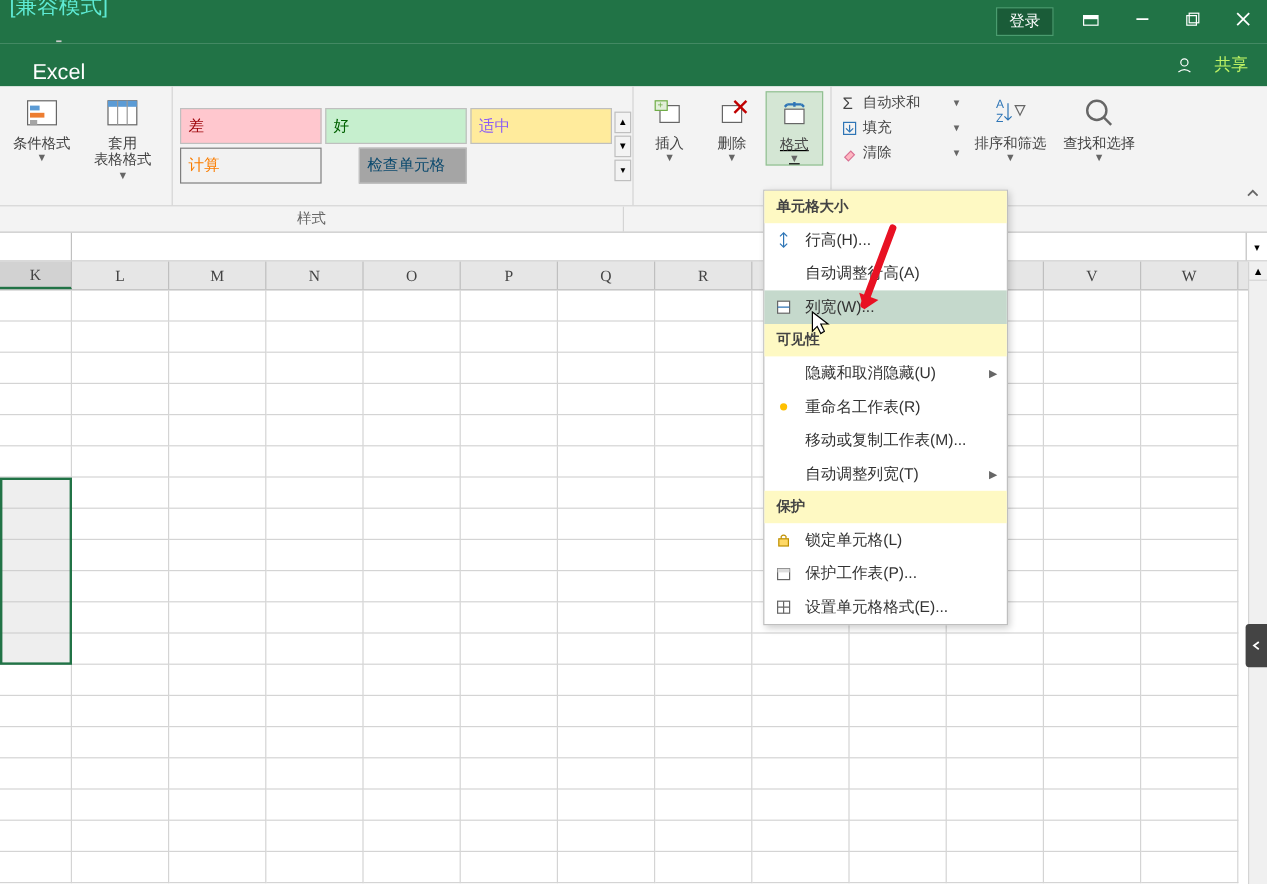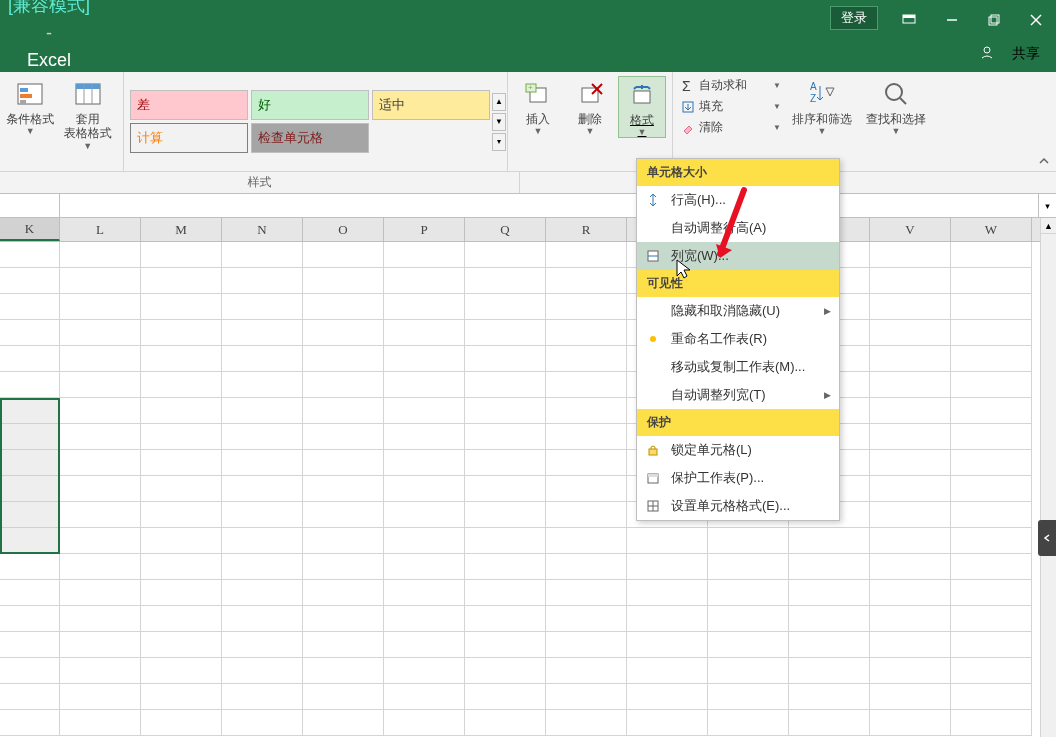--- a/index.html
+++ b/index.html
@@ -4,44 +4,44 @@
 <style>
 * { margin: 0; padding: 0; box-sizing: border-box; font-family: "Microsoft YaHei", sans-serif; }
 body { width: 1056px; height: 737px; background: #fff; overflow: hidden; position: relative; }
 
 .titlebar { height: 36px; background: #217346; display: flex; align-items: center; justify-content: space-between; color: #fff; padding: 0 8px; }
 .title-left { display: flex; align-items: center; gap: 6px; font-size: 18px; flex-direction: column; }
 .title-left .fname { color: #fff; }
 .title-left .mode { color: #5eead4; }
 .title-left .dash { color: #ccc; margin: 0 4px; }
 .title-left .app { color: #fff; }
-.title-right { display: flex; align-items: flex-end; gap: 18px; }
+.title-right { display: flex; align-items: flex-start; gap: 18px; }
 .login-btn { background: #1a5c38; border: 1px solid #4a9c6f; padding: 2px 10px; font-size: 13px; color: #fff; cursor: pointer; }
 .win-btn { font-size: 14px; color: #fff; cursor: pointer; padding: 4px 6px; }
 
 .sharebar { height: 36px; background: #217346; display: flex; align-items: center; justify-content: flex-end; padding-right: 16px; }
-.share-btn { color: #000000; font-size: 14px; display: flex; gap: 18px; cursor: pointer; }
+.share-btn { color: #bef264; font-size: 14px; display: flex; align-items: center; gap: 18px; cursor: pointer; }
 .share-icon { width: 14px; height: 14px; }
 
 .ribbon { height: 100px; background: #f3f3f3; border-bottom: 1px solid #d4d4d4; display: flex; position: relative; }
 .ribbon-group { border-right: 1px solid #d4d4d4; padding: 4px 6px; display: flex; flex-direction: column; align-items: center; position: relative; }
 .ribbon-group.icons { flex-direction: row; align-items: flex-start; gap: 4px; }
 .btn-col { display: flex; flex-direction: column; align-items: center; width: 58px; cursor: pointer; }
 .btn-col .icon-box { width: 36px; height: 36px; display: flex; align-items: center; justify-content: center; }
 .btn-col .lbl { font-size: 12px; color: #444; text-align: center; line-height: 1.2; }
 .btn-col .drop { font-size: 9px; color: #666; }
 
 .styles-grid { display: grid; grid-template-columns: repeat(3, 118px); grid-template-rows: 30px 30px; gap: 3px; }
 .style-cell { border: 1px solid #bfbfbf; display: flex; align-items: center; padding-left: 6px; font-size: 13px; cursor: pointer; }
 .style-cell.normal { background: #fff; color: #000; }
 .style-cell.bad { background: #ffc7ce; color: #9c0006; }
 .style-cell.good { background: #c6efce; color: #006100; }
-.style-cell.neutral { background: #ffeb9c; color: #404040; }
+.style-cell.neutral { background: #ffeb9c; color: #8b5cf6; }
 .style-cell.calc { background: #f2f2f2; color: #fa7d00; border: 1px solid #7f7f7f; }
-.style-cell.check { background: #a5a5a5; color: #7f1d1d; }
+.style-cell.check { background: #a5a5a5; color: #0c4a6e; margin-left: 28px; }
 .styles-scroll { display: flex; flex-direction: column; gap: 2px; margin-left: 2px; }
 .styles-scroll .sbtn { width: 14px; height: 18px; border: 1px solid #bfbfbf; background: #f3f3f3; font-size: 8px; display: flex; align-items: center; justify-content: center; cursor: pointer; }
 .format-btn { background: #d4e6d4; border: 1px solid #92c092; }
 .edit-col { display: flex; flex-direction: column; gap: 2px; }
 .edit-row { display: flex; align-items: center; gap: 4px; font-size: 12px; color: #444; cursor: pointer; padding: 1px 2px; }
 .edit-row .drop { font-size: 8px; color: #666; margin-left: auto; }
 .small-icon { width: 14px; height: 14px; display: inline-block; }
 
 .collapse-btn { position: absolute; right: 6px; bottom: 4px; font-size: 11px; color: #666; cursor: pointer; }
 
@@ -64,21 +64,21 @@
 .cell { border-right: 1px solid #d4d4d4; border-bottom: 1px solid #d4d4d4; }
 .sel-range { position: absolute; left: 0; top: 156px; width: 60px; height: 156px; border: 2px solid #217346; background: rgba(200,200,200,0.3); }
 
 .vscroll { position: absolute; right: 0; top: 218px; width: 16px; bottom: 0; background: #f0f0f0; border-left: 1px solid #d4d4d4; }
 .vscroll .up { height: 16px; display: flex; align-items: center; justify-content: center; font-size: 9px; cursor: pointer; border-bottom: 1px solid #d4d4d4; }
 
 .side-tab { position: absolute; right: 0; top: 520px; width: 18px; height: 36px; background: #444; color: #fff; display: flex; align-items: center; justify-content: center; font-size: 11px; cursor: pointer; border-radius: 3px 0 0 3px; }
 
 
 .dropdown { position: absolute; left: 636px; top: 158px; width: 204px; background: #fff; border: 1px solid #bfbfbf; box-shadow: 2px 2px 6px rgba(0,0,0,0.2); z-index: 100; font-size: 13px; }
-.dd-section-title { background: #fde047; padding: 5px 10px; font-weight: bold; color: #444; font-size: 12px; }
+.dd-section-title { background: #fef9c3; padding: 5px 10px; font-weight: bold; color: #444; font-size: 12px; }
 .dd-item { padding: 5px 10px 5px 34px; cursor: pointer; position: relative; color: #333; }
 .dd-item.highlight { background: #c5d9cc; }
 .dd-item .dd-icon { position: absolute; left: 8px; top: 50%; transform: translateY(-50%); width: 16px; height: 16px; }
 .dd-item .sub { position: absolute; right: 8px; top: 50%; transform: translateY(-50%); font-size: 9px; color: #666; }
 
 .red-arrow { position: absolute; left: 714px; top: 186px; z-index: 200; pointer-events: none; }
 .cursor-arrow { position: absolute; left: 675px; top: 258px; z-index: 201; pointer-events: none; }
 
 
 svg { display: block; }
@@ -128,21 +128,21 @@
           <circle cx="7" cy="5" r="3" fill="none" stroke="#fff"></circle>
           <path d="M2 13 Q7 9 12 13" fill="none" stroke="#fff"></path>
         </svg>
     </span>
     <span>共享</span>
   </div>
 </div>
 
 <div class="ribbon">
 
-  <div class="ribbon-group icons" style="width:124px;">
+  <div class="ribbon-group icons" style="width:144px;">
     <div class="btn-col">
       <div class="icon-box">
         <svg width="32" height="32">
             <rect x="4" y="6" width="24" height="20" fill="#fff" stroke="#666"></rect>
             <rect x="6" y="10" width="8" height="4" fill="#5b9bd5"></rect>
             <rect x="6" y="16" width="12" height="4" fill="#ed7d31"></rect>
             <rect x="6" y="22" width="6" height="4" fill="#a5a5a5"></rect>
           </svg>
       </div>
       <div class="lbl">条件格式</div>

